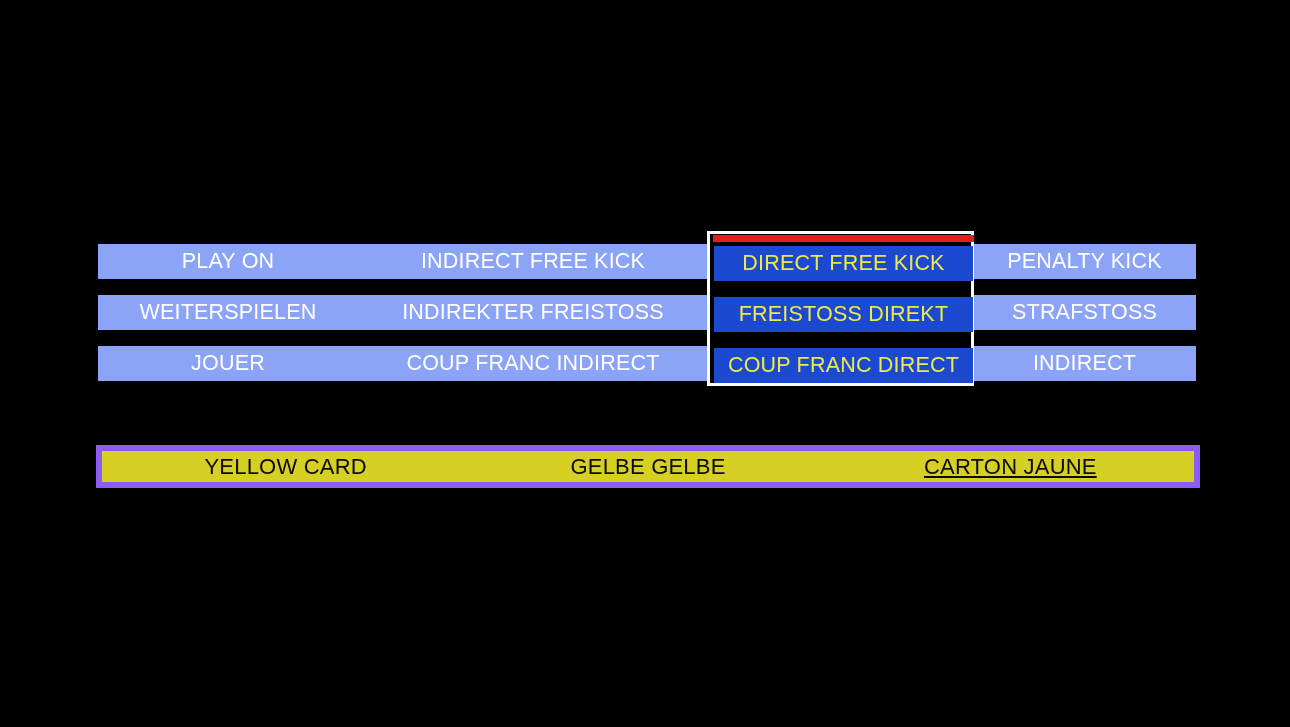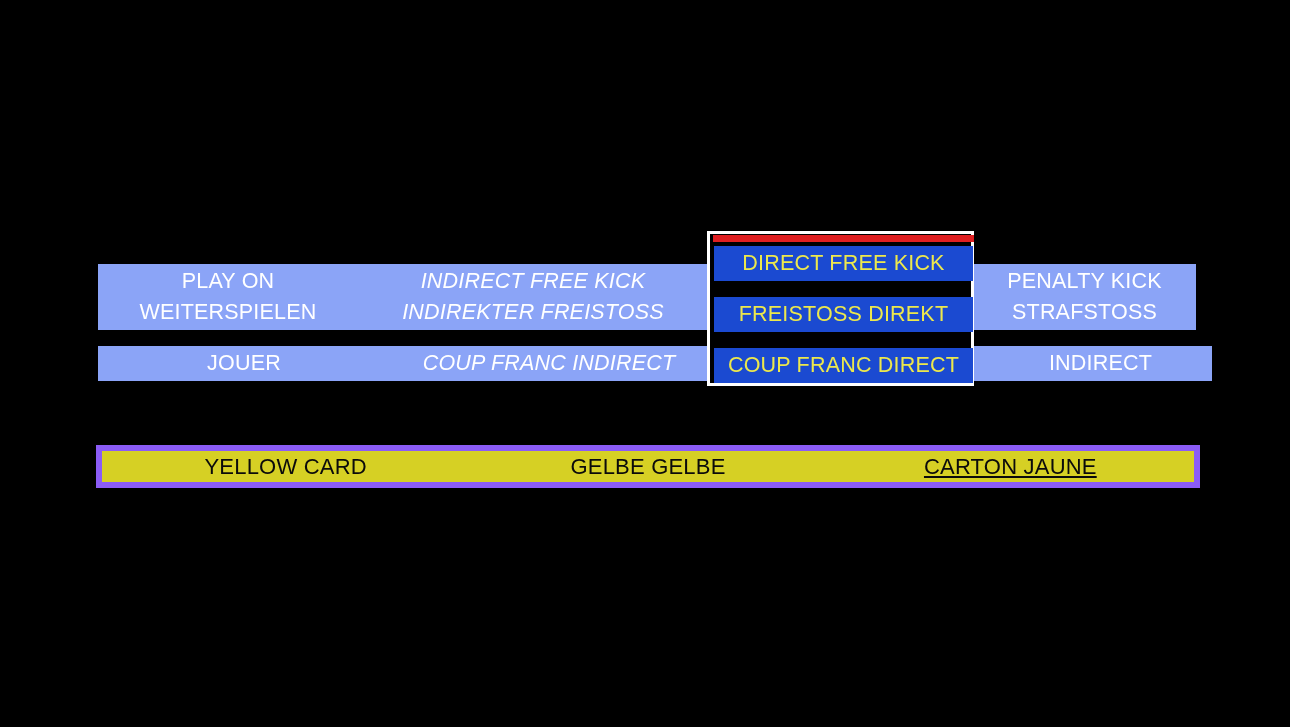--- a/index.html
+++ b/index.html
@@ -32,39 +32,39 @@
 
   .signal-row {
     position: absolute;
     left: 0;
     width: 1098px;
     height: 35px;
     background: #8BA4F7;
     display: flex;
     align-items: center;
   }
-  .signal-row.row-0 { top: 0px; margin-top: 20px; }
+  .signal-row.row-0 { top: 0px; }
   .signal-row.row-1 { top: 51px; align-items: flex-end; }
-  .signal-row.row-2 { top: 102px; padding-left: 16px; }
+  .signal-row.row-2 { top: 102px; }
 
   .cell {
     height: 35px;
     display: flex;
     align-items: center;
     justify-content: center;
     color: #FFFFFF;
     font-size: 21.5px;
     font-weight: 400;
     letter-spacing: 0.2px;
     white-space: nowrap;
     box-sizing: border-box;
   }
   
   .cell.col-0 { width: 260px; }
-  .cell.col-1 { width: 350px; font-style: italic; }
+  .cell.col-1 { width: 350px; }
   .cell.col-2 { width: 265px; }
   .cell.col-3 { width: 223px; }
 
   
   .highlight-frame {
     position: absolute;
     left: 707px;
     top: 231px;
     width: 267px;
     height: 155px;

